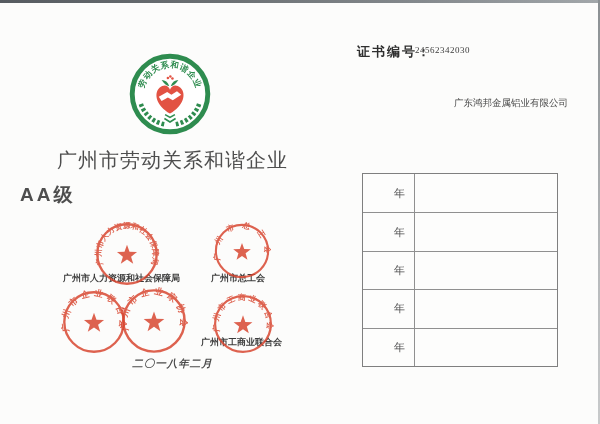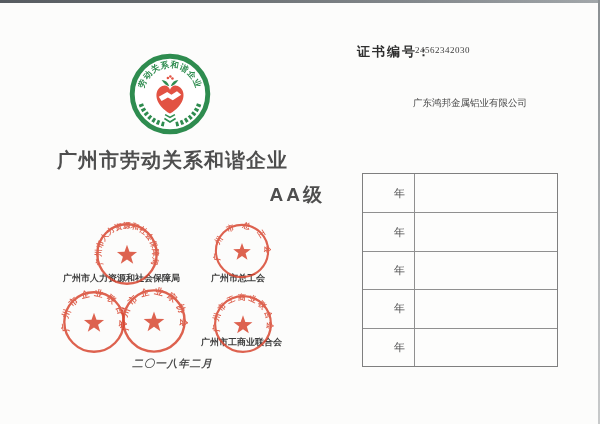--- a/index.html
+++ b/index.html
@@ -16,26 +16,26 @@
   .scan-edge-right {
     position:absolute; right:0; top:0; width:2px; height:424px;
     background:linear-gradient(180deg,#8a8f92 0%,#b5b8ba 60%,#c8cacb 100%);
   }
 
   
   .emblem { position:absolute; left:128px; top:52px; width:84px; height:84px; }
 
   .cert-title {
     position:absolute; left:20px; top:147px; width:305px;
-    text-align:center; font-size:20px; font-weight:bold;
+    text-align:center; font-size:20px; font-weight:normal;
     color:#4e4e4e; letter-spacing:1px; white-space:nowrap;
   }
   .cert-grade {
     position:absolute; left:20px; top:182px; width:305px;
-    text-align:right; font-size:19px; font-weight:bold;
+    text-align:left; font-size:19px; font-weight:bold;
     color:#4e4e4e; letter-spacing:3px;
   }
 
   .issuer-label {
     position:absolute; z-index:1; font-size:9px; font-weight:bold;
     color:#3c3c3c; white-space:nowrap; letter-spacing:0px;
   }
   #lbl-1 { left:63px;  top:272px; }
   #lbl-2 { left:211px; top:272px; }
   #lbl-3 { left:61px;  top:336px; }
@@ -60,21 +60,21 @@
   }
   #cert-no-label    { left:357px; top:43px; }
   #holder-label     { left:357px; top:92px; }
   #validity-note    { left:357px; top:156px; letter-spacing:1.5px; }
 
   .field-value {
     position:absolute; font-family:"Liberation Serif", serif;
     color:#3b3b3b; white-space:nowrap;
   }
   #cert-no-value { left:415px; top:45px; font-size:9px; letter-spacing:0.5px; }
-  #holder-value  { left:413px; top:97px; font-size:9.5px; color:#474747; }
+  #holder-value  { left:454px; top:97px; font-size:9.5px; color:#474747; }
 
   .verify-table {
     position:absolute; left:362px; top:173px; width:194px; height:192px;
     display:grid; grid-template-rows:repeat(5,1fr);
     border:1px solid #7f7f7f; background:#fdfdfc;
   }
   .vrow { display:grid; grid-template-columns:52px 1fr; border-top:1px solid #909090; }
   .vrow:first-child { border-top:none; }
   .vcell-year {
     border-right:1px solid #909090;

